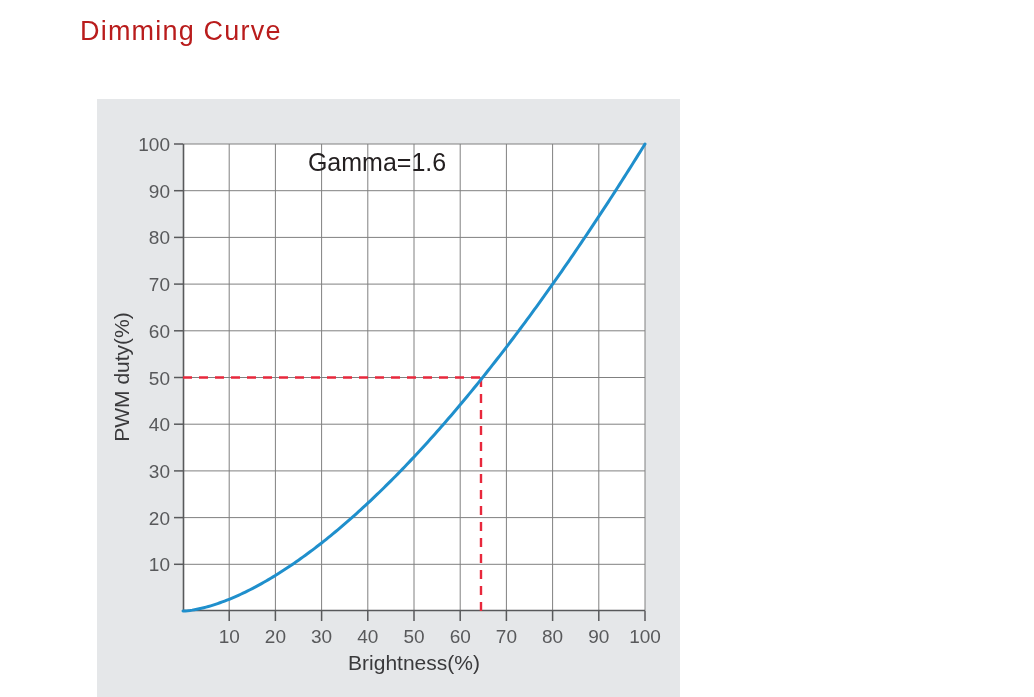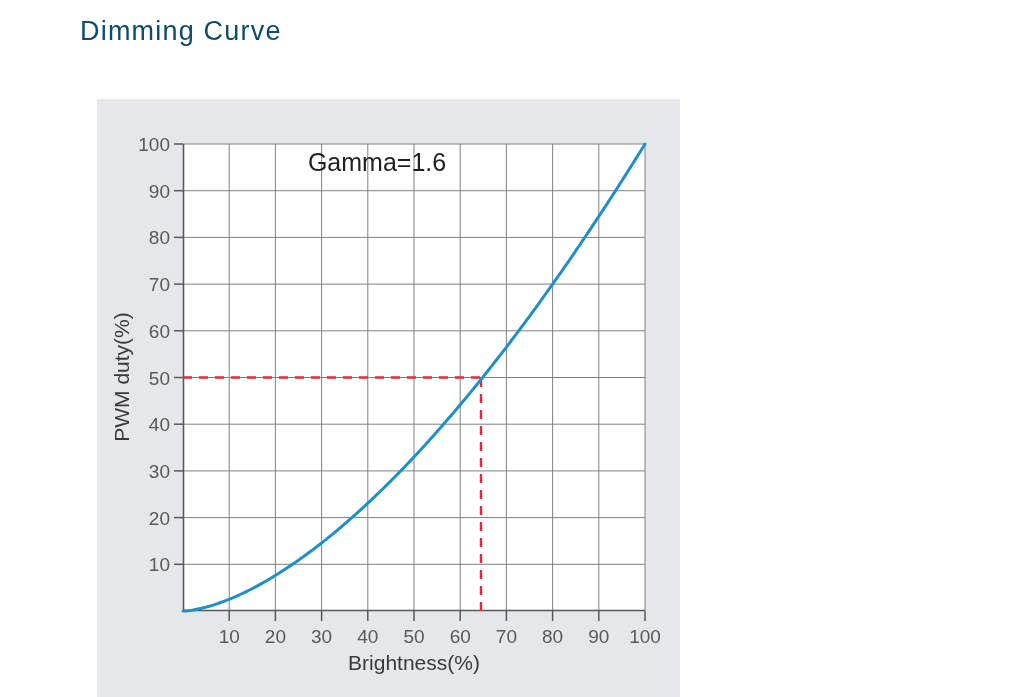--- a/index.html
+++ b/index.html
@@ -13,21 +13,21 @@
     font-family: "Liberation Sans", sans-serif;
     overflow: hidden;
     position: relative;
   }
   #page-title {
     position: absolute;
     left: 80px;
     top: 16px;
     font-size: 27px;
     letter-spacing: 1.2px;
-    color: #0c4a6e;
+    color: #b91c1c;
     font-family: "Liberation Sans", sans-serif;
     font-weight: 400;
     white-space: nowrap;
   }
   #chart-panel {
     position: absolute;
     left: 97px;
     top: 99px;
     width: 583px;
     height: 598px;

